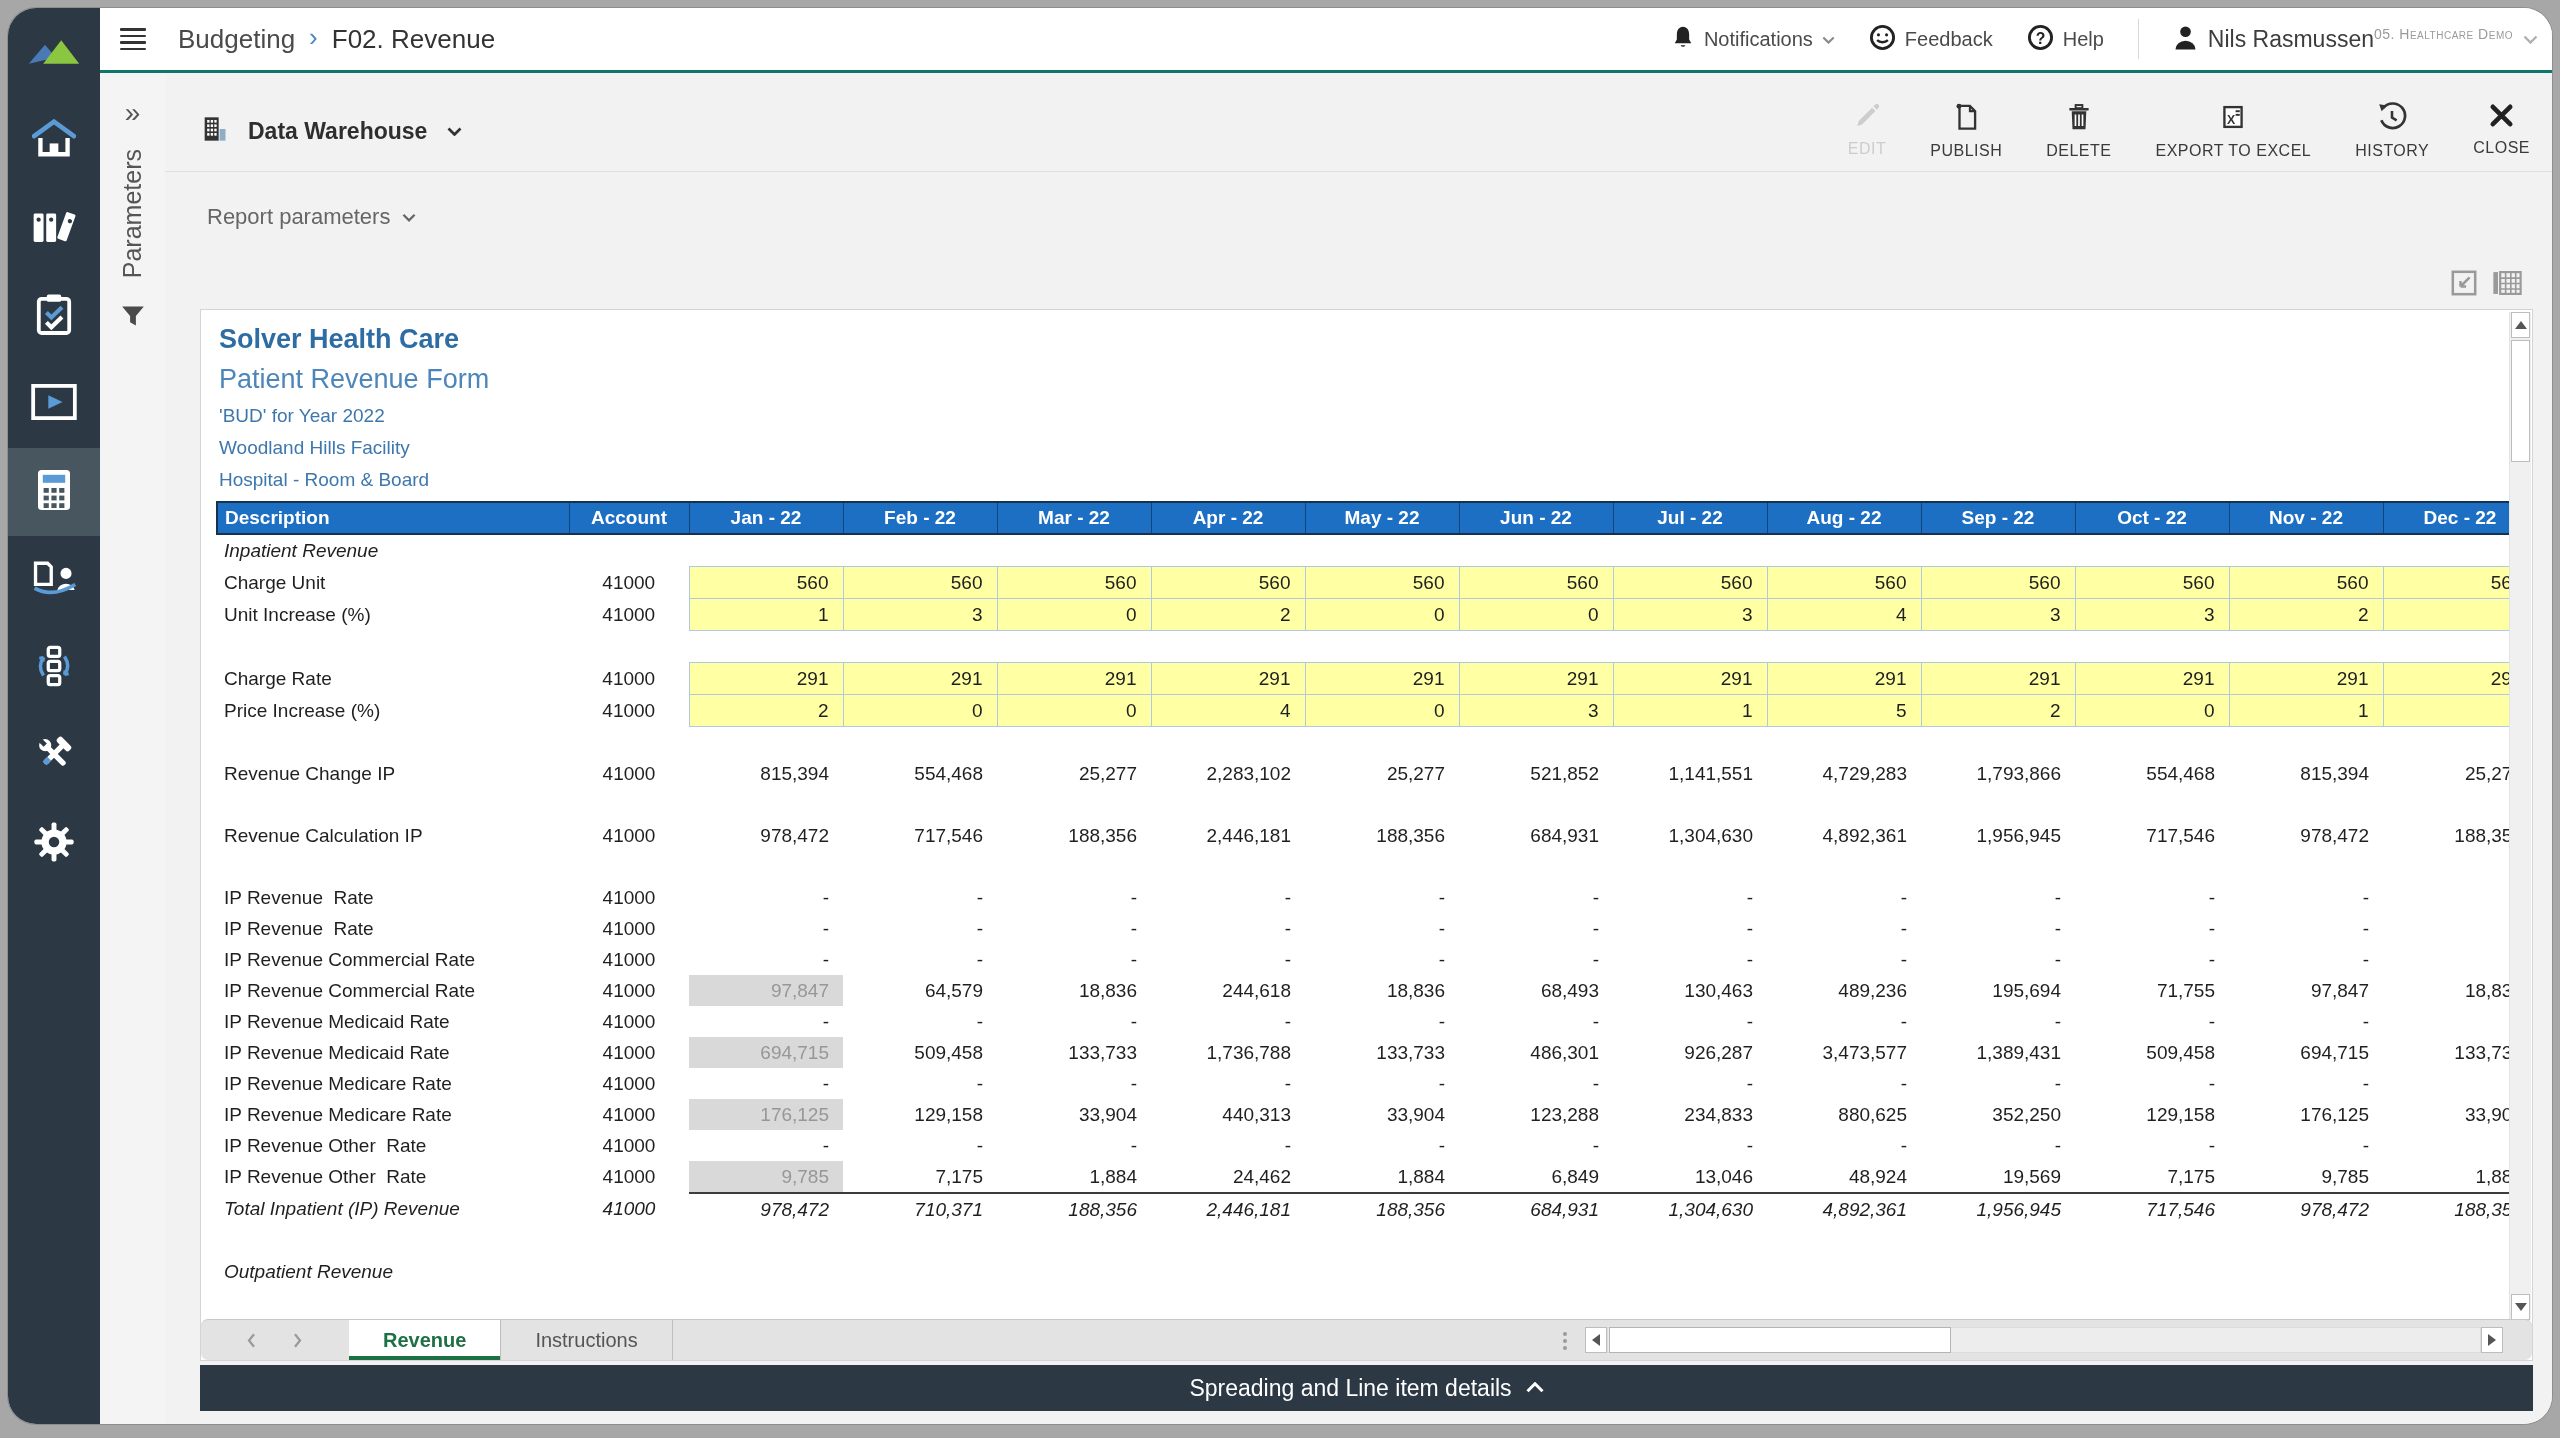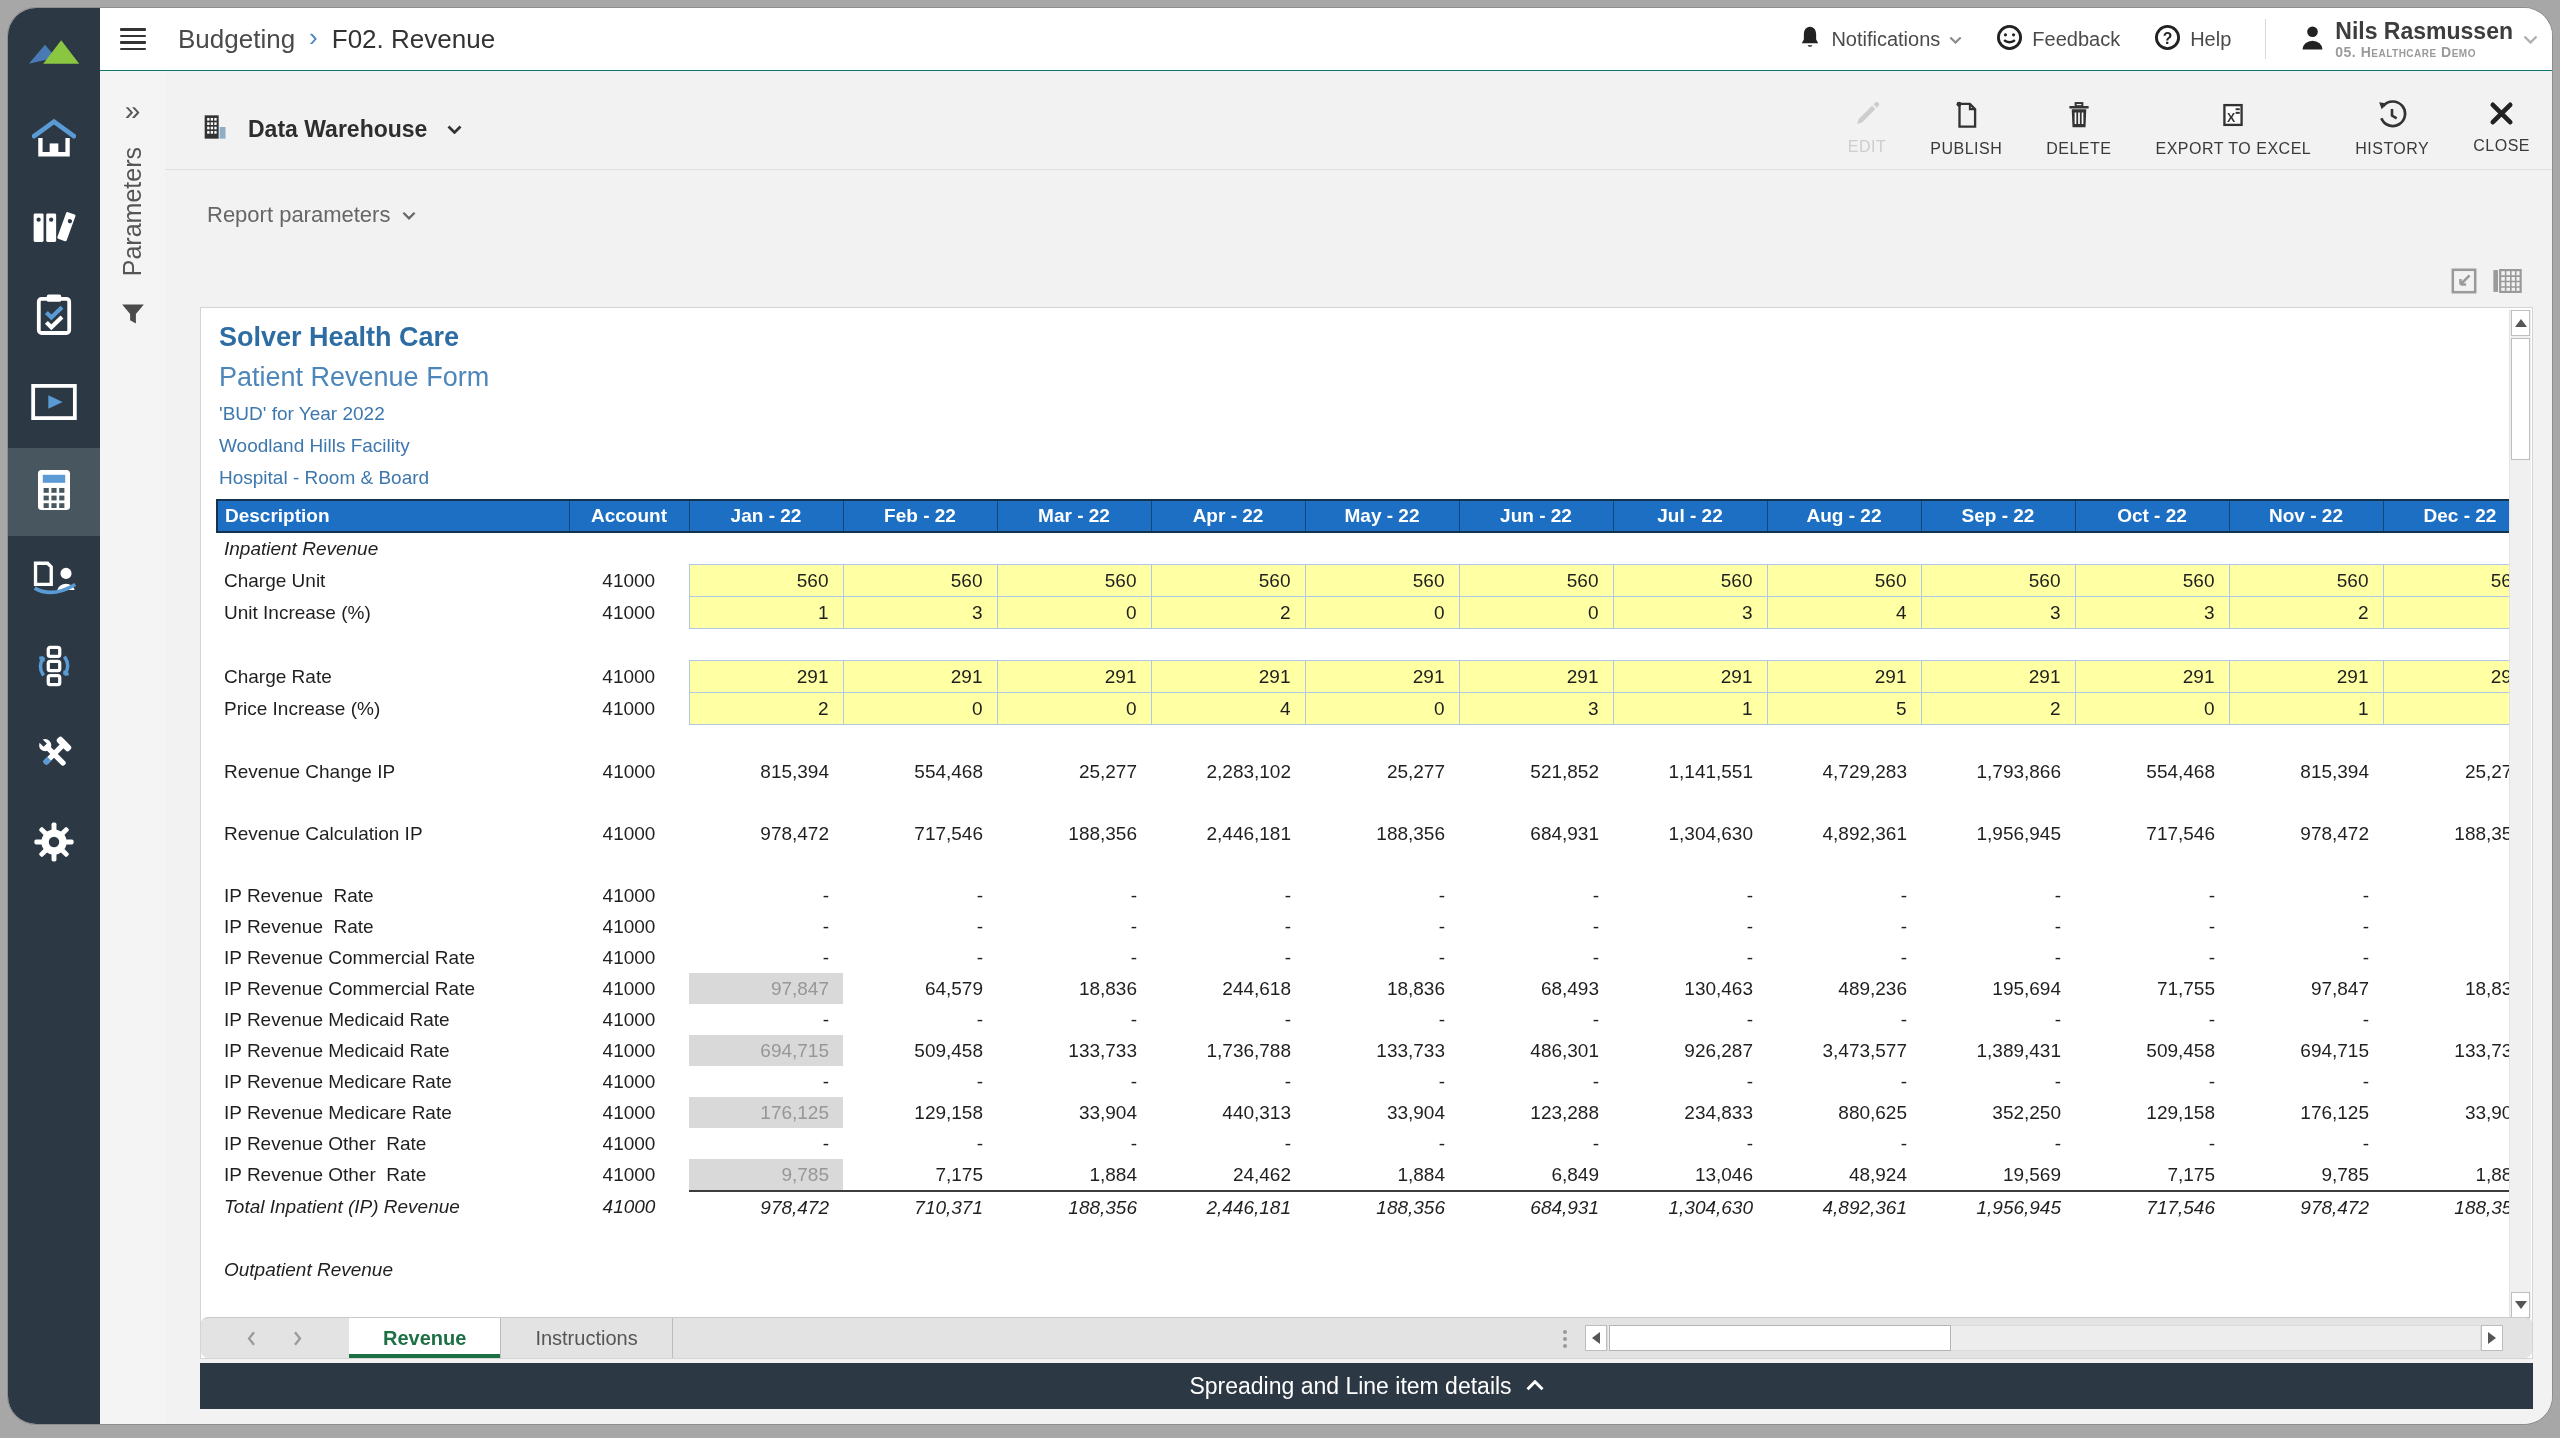--- a/index.html
+++ b/index.html
@@ -6,33 +6,33 @@
   #stage{position:relative;width:2560px;height:1438px;background:#a7a7a7;overflow:hidden;}
   .window{position:absolute;left:8px;top:8px;width:2544px;height:1416px;border-radius:28px;overflow:hidden;
           display:flex;background:#f2f2f2;box-shadow:0 0 0 1px #8e8e8e;}
   
   .sidebar{width:92px;background:#2c3945;flex:none;display:flex;flex-direction:column;align-items:stretch;}
   .sb-logo{height:88px;display:flex;align-items:center;justify-content:center;}
   .sb-item{height:88px;display:flex;align-items:center;justify-content:center;cursor:pointer;}
   .sb-item.active{background:#47565f;}
   
   .main{flex:1;display:flex;flex-direction:column;min-width:0;}
-  .topbar{height:62px;background:#fff;border-bottom:1px solid #0f766e;display:flex;align-items:center;flex:none;}
+  .topbar{height:62px;background:#fff;border-bottom:3px solid #0f766e;display:flex;align-items:center;flex:none;}
   .burger{margin-left:20px;width:26px;display:flex;flex-direction:column;gap:4px;cursor:pointer;}
   .burger span{height:2.5px;background:#333;border-radius:1px;}
   .crumbs{display:flex;align-items:center;margin-left:32px;gap:14px;}
   .crumb-a{font-size:26px;color:#4a4a4a;cursor:pointer;}
   .crumb-sep{font-size:26px;color:#4b86c2;transform:translateY(-2px);}
   .crumb-b{font-size:26px;color:#333;}
   .topbar-right{margin-left:auto;display:flex;align-items:center;gap:34px;padding-right:14px;}
   .tb-link{display:flex;align-items:center;gap:9px;cursor:pointer;}
   .tb-link span.lbl{font-size:20px;color:#4a4a4a;}
   .v-div{width:1px;height:40px;background:#d9d9d9;}
   .user{display:flex;align-items:center;gap:10px;cursor:pointer;}
-  .user .who{display:flex;flex-direction:column;line-height:1.15;font-weight:bold;}
+  .user .who{display:flex;flex-direction:row;line-height:1.15;}
   .user .nm{font-size:23px;color:#3d3d3d;}
   .user .ws{font-size:14px;color:#9a9a9a;font-variant:small-caps;letter-spacing:.5px;}
   
   .content{position:relative;flex:1;background:#f2f2f2;min-height:0;}
   .rail{position:absolute;left:0;top:0;bottom:0;width:65px;background:#f4f4f4;display:flex;flex-direction:column;align-items:center;}
   .rail .collapse{font-size:28px;color:#555;margin-top:26px;cursor:pointer;line-height:1;}
   .rail .vlabel{writing-mode:vertical-rl;transform:rotate(180deg);font-size:25px;color:#555;margin-top:22px;}
   .rail .funnel{margin-top:26px;cursor:pointer;}
   .toolbar-row{position:absolute;left:100px;right:22px;top:22px;height:72px;display:flex;align-items:center;}
   .dw-btn{display:flex;align-items:center;gap:20px;cursor:pointer;}

